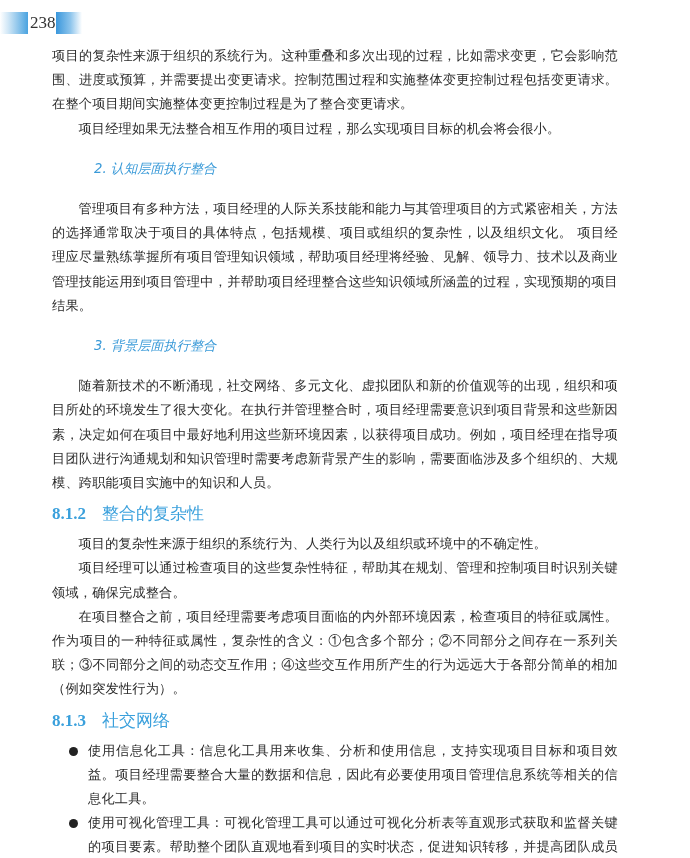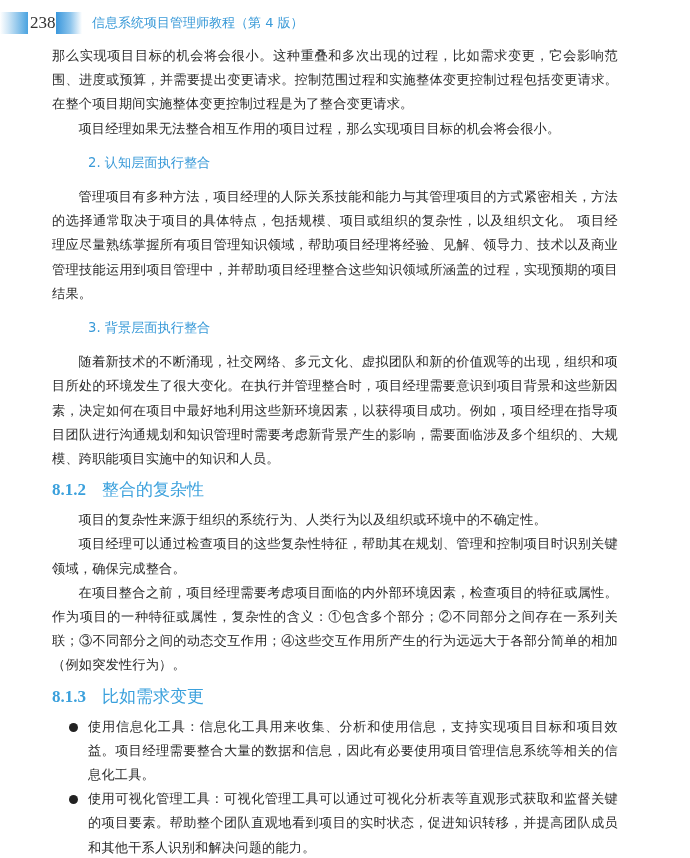--- a/index.html
+++ b/index.html
@@ -31,22 +31,22 @@
   }
   .content {
     position:absolute; left:52px; top:44px; width:566px;
   }
   p {
     margin:0; font-size:13.2px; line-height:24.2px;
     text-align:justify; letter-spacing:0.2px;
   }
   p.indent { text-indent:2em; }
   .sub-h {
-    margin:10px; font-size:13.2px; line-height:24.2px; color:#3a9ad8;
-    font-family:"DejaVu Sans", sans-serif; padding-left:26px;
+    margin:16px; font-size:13.2px; line-height:24.2px; color:#3a9ad8;
+    font-family:"DejaVu Sans", sans-serif; padding-left:26px;font-style:italic;
   }
   .sec-h {
     font-size:17px; color:#3aa0dc; font-weight:bold; margin:6px 0 6px 0;
     line-height:24px; font-family:"Liberation Serif", serif;
   }
   .sec-h .num { display:inline-block; width:50px; }
   .sec-h .txt { font-weight:normal; font-family:"DejaVu Serif", serif;margin-top:31px; }
   ul.bullets { list-style:none; margin:0; padding:0; }
   ul.bullets li { position:relative; padding-left:36px; }
   ul.bullets li .dot {
@@ -54,40 +54,39 @@
     border-radius:50%; background:#222;
   }
 </style>
 </head>
 <body>
 
 <div class="header">
   <div class="hdr-bar-left"></div>
   <div class="hdr-page">238</div>
   <div class="hdr-bar-right"></div>
-  <div class="hdr-title">信息系统项目管理师教程（第 4 版）</div>
 </div>
 
 <div class="content">
-  <p>那么实现项目目标的机会将会很小。这种重叠和多次出现的过程，比如需求变更，它会影响范围、进度或预算，并需要提出变更请求。控制范围过程和实施整体变更控制过程包括变更请求。在整个项目期间实施整体变更控制过程是为了整合变更请求。</p>
+  <p>项目的复杂性来源于组织的系统行为。这种重叠和多次出现的过程，比如需求变更，它会影响范围、进度或预算，并需要提出变更请求。控制范围过程和实施整体变更控制过程包括变更请求。在整个项目期间实施整体变更控制过程是为了整合变更请求。</p>
   <p class="indent">项目经理如果无法整合相互作用的项目过程，那么实现项目目标的机会将会很小。</p>
   <div class="sub-h">2. 认知层面执行整合</div>
   <p class="indent">管理项目有多种方法，项目经理的人际关系技能和能力与其管理项目的方式紧密相关，方法的选择通常取决于项目的具体特点，包括规模、项目或组织的复杂性，以及组织文化。 项目经理应尽量熟练掌握所有项目管理知识领域，帮助项目经理将经验、见解、领导力、技术以及商业管理技能运用到项目管理中，并帮助项目经理整合这些知识领域所涵盖的过程，实现预期的项目结果。</p>
   <div class="sub-h">3. 背景层面执行整合</div>
   <p class="indent">随着新技术的不断涌现，社交网络、多元文化、虚拟团队和新的价值观等的出现，组织和项目所处的环境发生了很大变化。在执行并管理整合时，项目经理需要意识到项目背景和这些新因素，决定如何在项目中最好地利用这些新环境因素，以获得项目成功。例如，项目经理在指导项目团队进行沟通规划和知识管理时需要考虑新背景产生的影响，需要面临涉及多个组织的、大规模、跨职能项目实施中的知识和人员。</p>
 
   <div class="sec-h">
     <span class="num">8.1.2</span><span class="txt">整合的复杂性</span>
   </div>
   <p class="indent">项目的复杂性来源于组织的系统行为、人类行为以及组织或环境中的不确定性。</p>
   <p class="indent">项目经理可以通过检查项目的这些复杂性特征，帮助其在规划、管理和控制项目时识别关键领域，确保完成整合。</p>
   <p class="indent">在项目整合之前，项目经理需要考虑项目面临的内外部环境因素，检查项目的特征或属性。作为项目的一种特征或属性，复杂性的含义：①包含多个部分；②不同部分之间存在一系列关联；③不同部分之间的动态交互作用；④这些交互作用所产生的行为远远大于各部分简单的相加（例如突发性行为）。</p>
 
   <div class="sec-h">
-    <span class="num">8.1.3</span><span class="txt">比如需求变更</span>
+    <span class="num">8.1.3</span><span class="txt">社交网络</span>
   </div>
 
   <ul class="bullets">
     <li>
       <span class="dot"></span>
       <p>使用信息化工具：信息化工具用来收集、分析和使用信息，支持实现项目目标和项目效益。项目经理需要整合大量的数据和信息，因此有必要使用项目管理信息系统等相关的信息化工具。</p>
     </li>
     <li>
       <span class="dot"></span>
       <p>使用可视化管理工具：可视化管理工具可以通过可视化分析表等直观形式获取和监督关键的项目要素。帮助整个团队直观地看到项目的实时状态，促进知识转移，并提高团队成员和其他干系人识别和解决问题的能力。</p>

